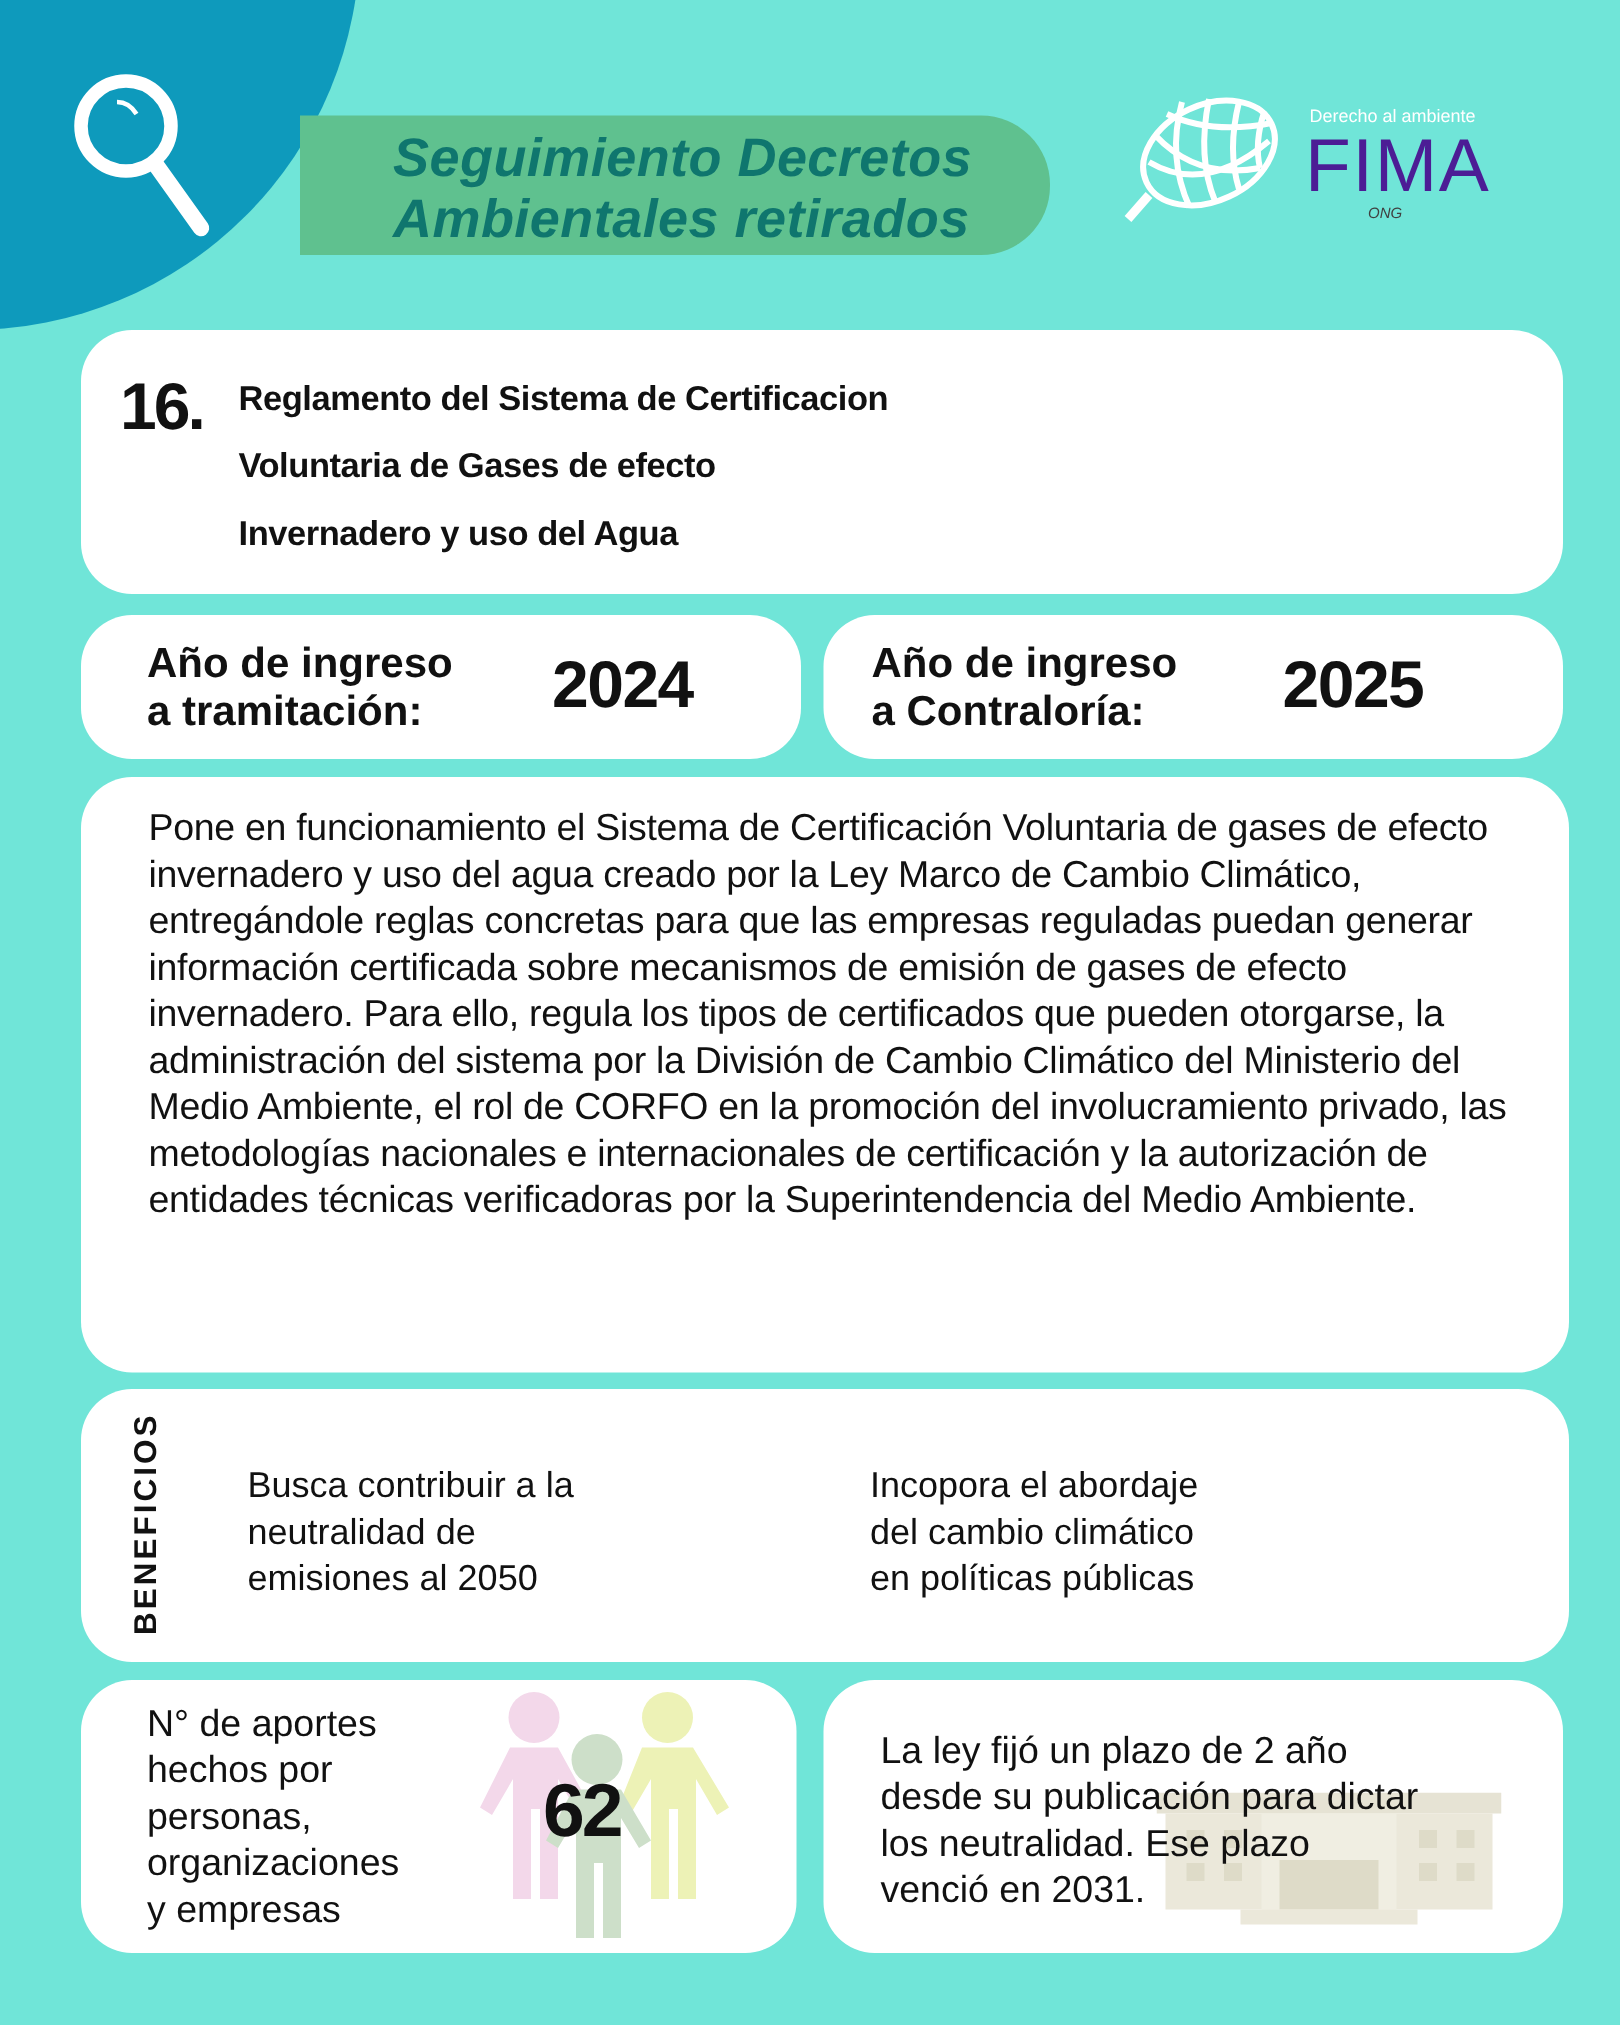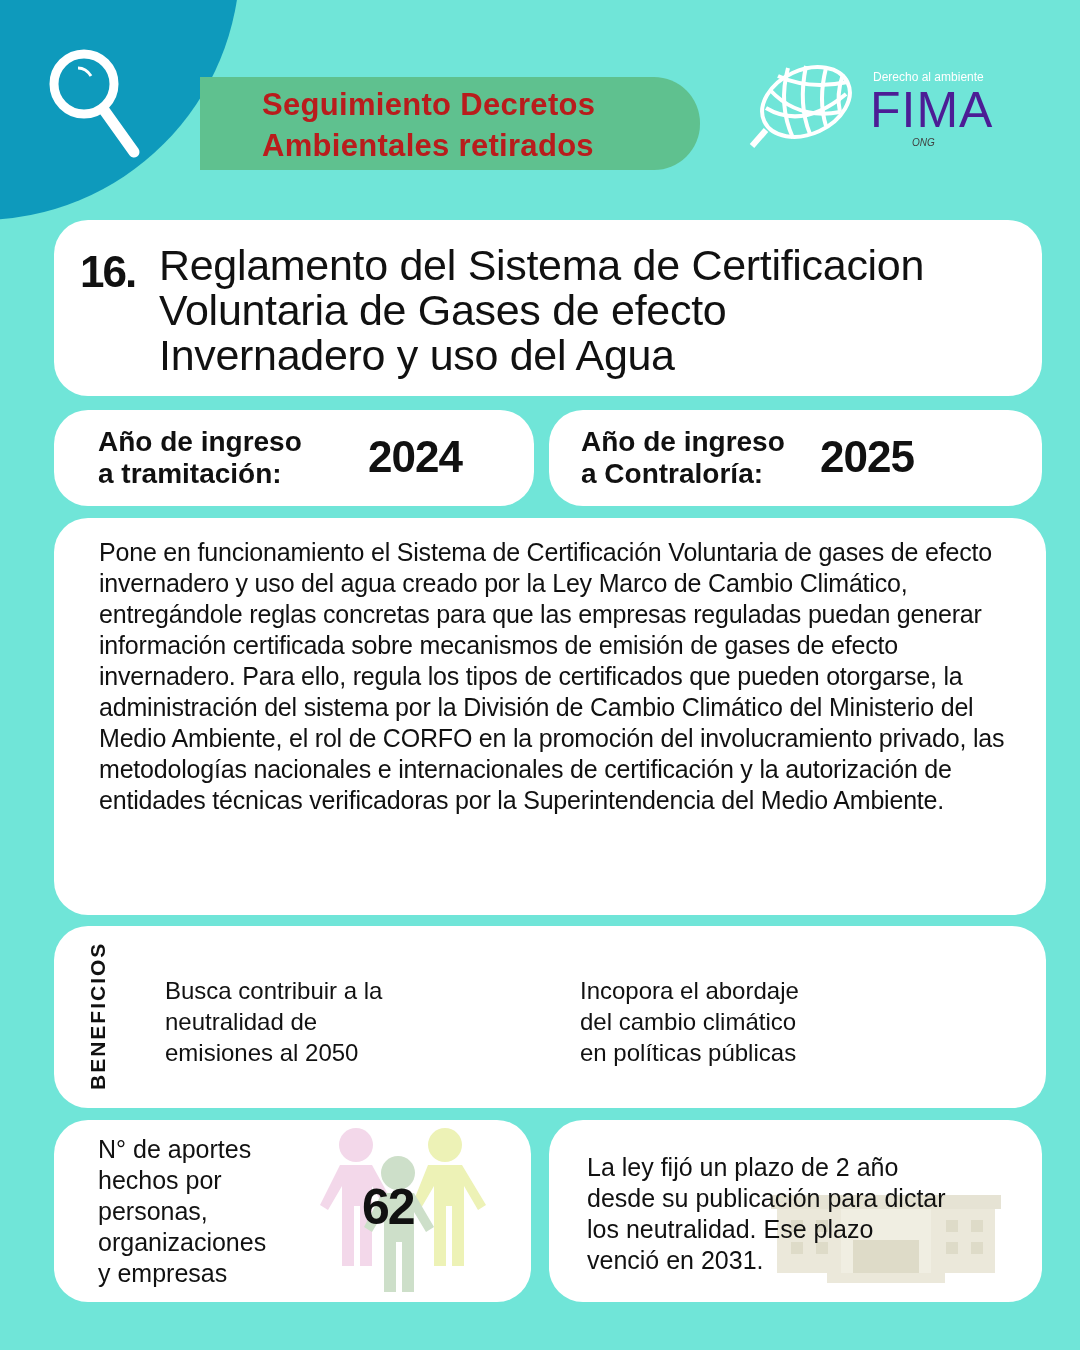--- a/index.html
+++ b/index.html
@@ -1,28 +1,28 @@
 <!DOCTYPE html>
 <html><head>
 <meta charset="utf-8">
 <style>
   html,body{margin:0;padding:0;}
   body{width:1080px;height:1350px;background:#70e5d8;position:relative;overflow:hidden;font-family:"Liberation Sans",sans-serif;color:#111;}
   .blob2{position:absolute;left:-60px;top:-200px;width:300px;height:420px;background:#0e9abc;border-radius:0 0 260px 0;}
   .mag{position:absolute;left:46px;top:46px;width:100px;height:120px;}
   .pill{position:absolute;left:200px;top:77px;width:500px;height:93px;background:#5fc18f;border-radius:0 46px 46px 0;}
-  .pill-text{position:absolute;left:262px;top:84px;color:#b91c1c;font-weight:bold;font-size:31px;line-height:41px;letter-spacing:0.3px;}
+  .pill-text{position:absolute;left:262px;top:84px;color:#0f766e;font-weight:bold;font-style:italic;font-size:36px;line-height:41px;letter-spacing:0.3px;}
   .logo{position:absolute;left:748px;top:60px;width:110px;height:95px;}
   .logo-sub{position:absolute;left:873px;top:70px;color:#fff;font-size:12px;}
   .logo-main{position:absolute;left:870px;top:82px;color:#4c1d95;font-size:50px;line-height:56px;letter-spacing:1px;}
   .logo-ong{position:absolute;left:912px;top:137px;color:#404040;font-size:10px;font-style:italic;}
   .card{position:absolute;background:#fff;border-radius:34px;}
   .title-card{left:54px;top:220px;width:988px;height:176px;}
   .num{position:absolute;left:80px;top:247px;font-size:44px;font-weight:bold;letter-spacing:-2px;}
-  .title{position:absolute;left:159px;top:243px;font-size:43px;font-weight:normal;line-height:45px;letter-spacing:-0.3px;}
+  .title{position:absolute;left:159px;top:243px;font-size:23px;font-weight:bold;line-height:45px;letter-spacing:-0.3px;}
   .yr-card1{left:54px;top:410px;width:480px;height:96px;}
   .yr-card2{left:549px;top:410px;width:493px;height:96px;}
   .yr-label{position:absolute;font-size:28px;font-weight:bold;line-height:32px;}
   .yr-val{position:absolute;font-size:44px;font-weight:bold;letter-spacing:-1px;}
   .desc-card{left:54px;top:518px;width:992px;height:397px;}
   .desc{position:absolute;left:99px;top:537px;width:920px;font-size:25px;line-height:31px;letter-spacing:-0.2px;}
   .ben-card{left:54px;top:926px;width:992px;height:182px;}
   .ben-label{position:absolute;left:86px;top:1090px;transform-origin:0 0;transform:rotate(-90deg);font-size:21px;font-weight:bold;letter-spacing:2px;}
   .ben-item{position:absolute;font-size:24px;line-height:31px;}
   .ap-card{left:54px;top:1120px;width:477px;height:182px;}
@@ -80,21 +80,21 @@
   <div>Año de ingreso</div>
   <div>a tramitación:</div>
 </div>
 <div class="yr-val" style="left:368px;top:432px;">2024</div>
 
 <div class="card yr-card2"></div>
 <div class="yr-label" style="left:581px;top:426px;">
   <div>Año de ingreso</div>
   <div>a Contraloría:</div>
 </div>
-<div class="yr-val" style="left:820px;top:432px;text-align:right;">2025</div>
+<div class="yr-val" style="left:855px;top:432px;text-align:right;">2025</div>
 
 <div class="card desc-card"></div>
 <div class="desc">Pone en funcionamiento el Sistema de Certificación Voluntaria de gases de efecto invernadero y uso del agua creado por la Ley Marco de Cambio Climático, entregándole reglas concretas para que las empresas reguladas puedan generar información certificada sobre mecanismos de emisión de gases de efecto invernadero. Para ello, regula los tipos de certificados que pueden otorgarse, la administración del sistema por la División de Cambio Climático del Ministerio del Medio Ambiente, el rol de CORFO en la promoción del involucramiento privado, las metodologías nacionales e internacionales de certificación y la autorización de entidades técnicas verificadoras por la Superintendencia del Medio Ambiente.</div>
 
 <div class="card ben-card"></div>
 <div class="ben-label">BENEFICIOS</div>
 <div class="ben-item" style="left:165px;top:975px;">
   <div>Busca contribuir a la</div>
   <div>neutralidad de</div>
   <div>emisiones al 2050</div>

